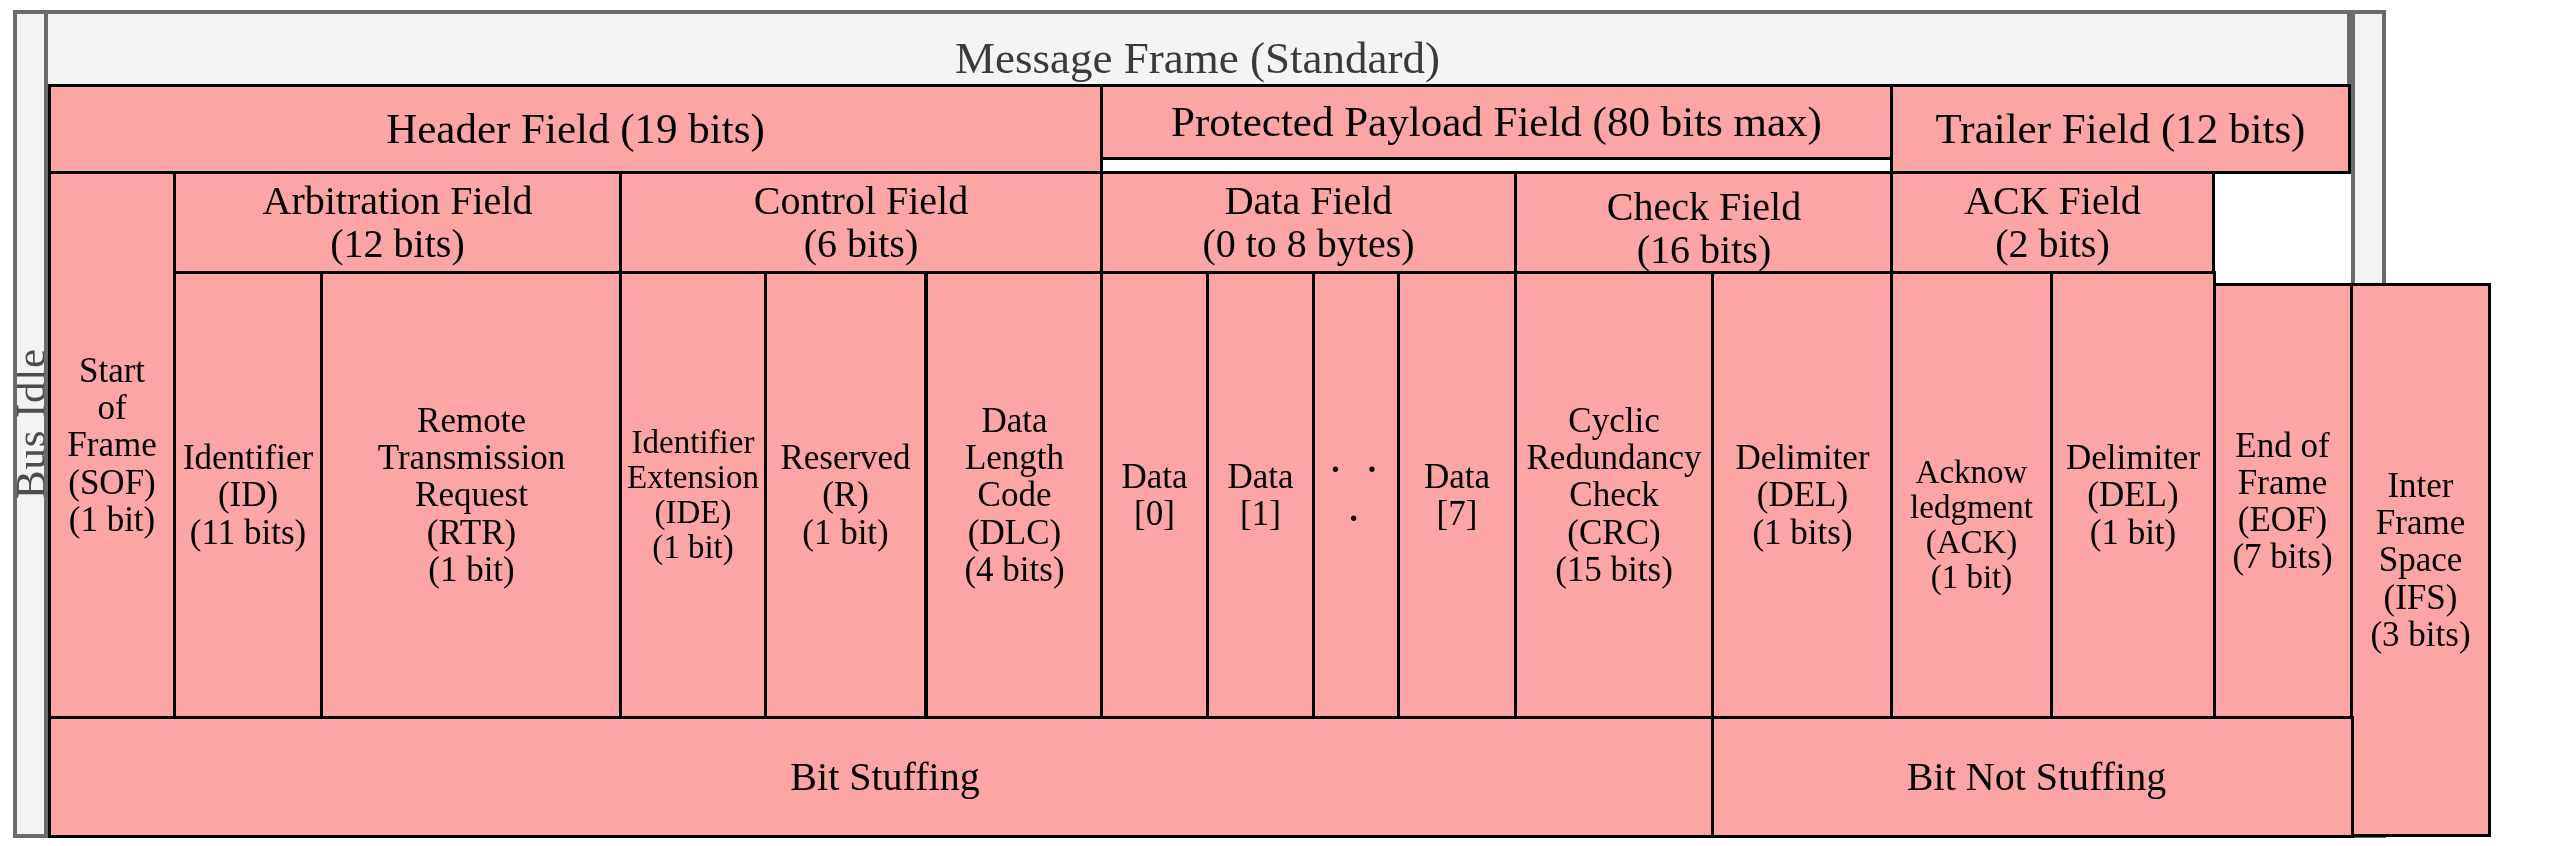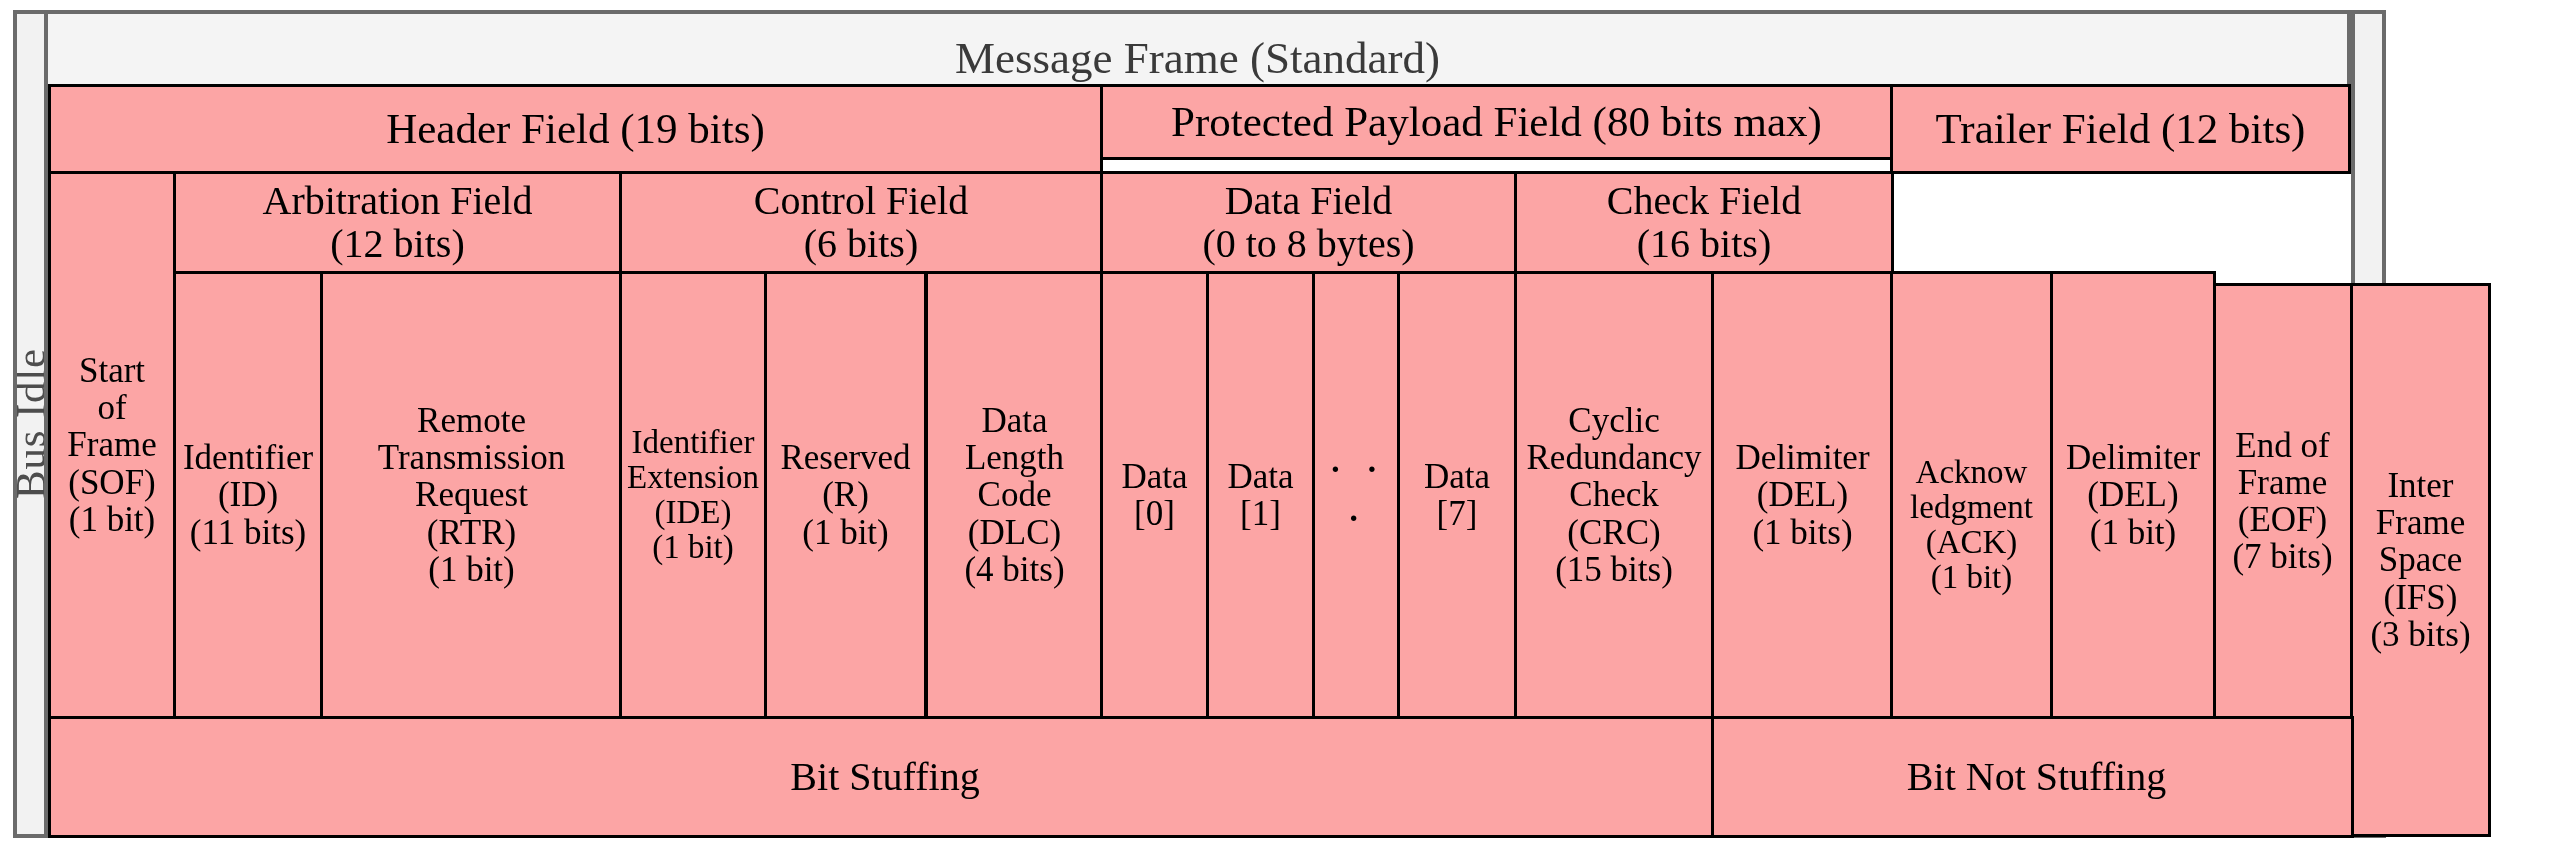--- a/index.html
+++ b/index.html
@@ -137,25 +137,29 @@
   <div class="cell lvl3" style="left:619px; top:171px; width:484px; height:103px;">
     <span class="txt">Control Field
 (6 bits)</span>
   </div>
 
   <div class="cell lvl3" style="left:1100px; top:171px; width:417px; height:103px;">
     <span class="txt">Data Field
 (0 to 8 bytes)</span>
   </div>
 
-  <div class="cell lvl3" style="left:1514px; top:171px; width:380px; height:103px;">
+  <div class="cell lvl3" style="left:1514px; top:171px; width:380px; height:103px;align-items:flex-end;">
     <span class="txt">Check Field
 (16 bits)</span>
   </div>
 
+  <div class="cell lvl3" style="left:1890px; top:171px; width:325px; height:103px;">
+    <span class="txt">ACK Field
+(2 bits)</span>
+  </div>
 
   <div class="cell leaf" style="left:2212px; top:283px; width:141px; height:436px;">
     <span class="txt">End of
 Frame
 (EOF)
 (7 bits)</span>
   </div>
 
   <div class="cell leaf" style="left:2350px; top:283px; width:141px; height:554px;">
     <span class="txt">Inter

